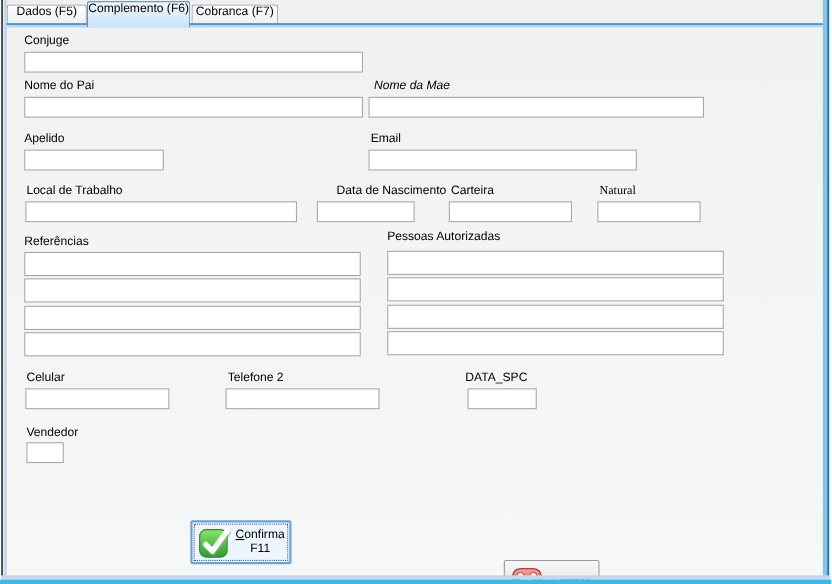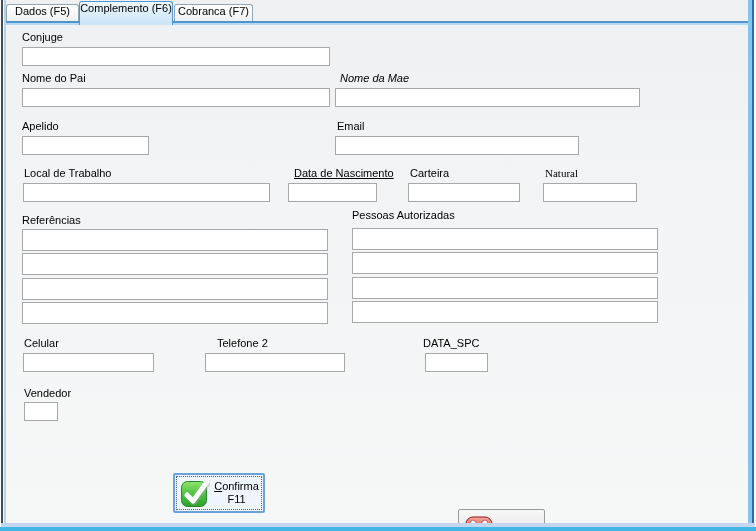--- a/index.html
+++ b/index.html
@@ -99,42 +99,42 @@
   <label class="flabel" style="left:340px; top:72px;font-style:italic;">Nome da Mae</label>
   <input class="field" style="left: 335px; top: 88px; width: 305px; height: 19px;" value="">
 
   <label class="flabel" style="left:22px; top:120px;">Apelido</label>
   <input class="field" style="left: 22px; top: 136px; width: 127px; height: 19px;" value="">
   <label class="flabel" style="left:337px; top:120px;">Email</label>
   <input class="field" style="left: 335px; top: 136px; width: 244px; height: 19px;" value="">
 
   <label class="flabel" style="left:24px; top:167px;">Local de Trabalho</label>
   <input class="field" style="left: 23px; top: 183px; width: 247px; height: 19px;" value="">
-  <label class="flabel" style="left:294px; top:167px;text-decoration:underline;">Data de Nascimento</label>
+  <label class="flabel" style="left:306px; top:167px;">Data de Nascimento</label>
   <input class="field" style="left: 288px; top: 183px; width: 89px; height: 19px;" value="">
   <label class="flabel" style="left:410px; top:167px;">Carteira</label>
   <input class="field" style="left: 408px; top: 183px; width: 112px; height: 19px;" value="">
   <label class="flabel" style="left:545px; top:167px;font-family:Liberation Serif, serif;">Natural</label>
   <input class="field" style="left: 543px; top: 183px; width: 94px; height: 19px;" value="">
 
   <label class="flabel" style="left:22px; top:214px;">Referências</label>
   <input class="field" style="left: 22px; top: 229px; width: 306px; height: 22px;" value="">
   <input class="field" style="left: 22px; top: 253px; width: 306px; height: 22px;" value="">
   <input class="field" style="left: 22px; top: 278px; width: 306px; height: 22px;" value="">
   <input class="field" style="left: 22px; top: 302px; width: 306px; height: 22px;" value="">
 
   <label class="flabel" style="left:352px; top:209px;">Pessoas Autorizadas</label>
   <input class="field" style="left: 352px; top: 228px; width: 306px; height: 22px;" value="">
   <input class="field" style="left: 352px; top: 252px; width: 306px; height: 22px;" value="">
   <input class="field" style="left: 352px; top: 277px; width: 306px; height: 22px;" value="">
   <input class="field" style="left: 352px; top: 301px; width: 306px; height: 22px;" value="">
 
   <label class="flabel" style="left:24px; top:337px;">Celular</label>
   <input class="field" style="left: 23px; top: 353px; width: 131px; height: 19px;" value="">
-  <label class="flabel" style="left:207px; top:337px;margin-left:10px;">Telefone 2</label>
+  <label class="flabel" style="left:207px; top:337px;">Telefone 2</label>
   <input class="field" style="left: 205px; top: 353px; width: 140px; height: 19px;" value="">
   <label class="flabel" style="left:423px; top:337px;">DATA_SPC</label>
   <input class="field" style="left: 425px; top: 353px; width: 63px; height: 19px;" value="">
 
   <label class="flabel" style="left:24px; top:387px;">Vendedor</label>
   <input class="field" style="left: 24px; top: 402px; width: 34px; height: 19px;" value="">
 
   <div class="btn btn-confirma">
     <svg class="btn-icon" viewBox="0 0 30 30">
       <defs>

